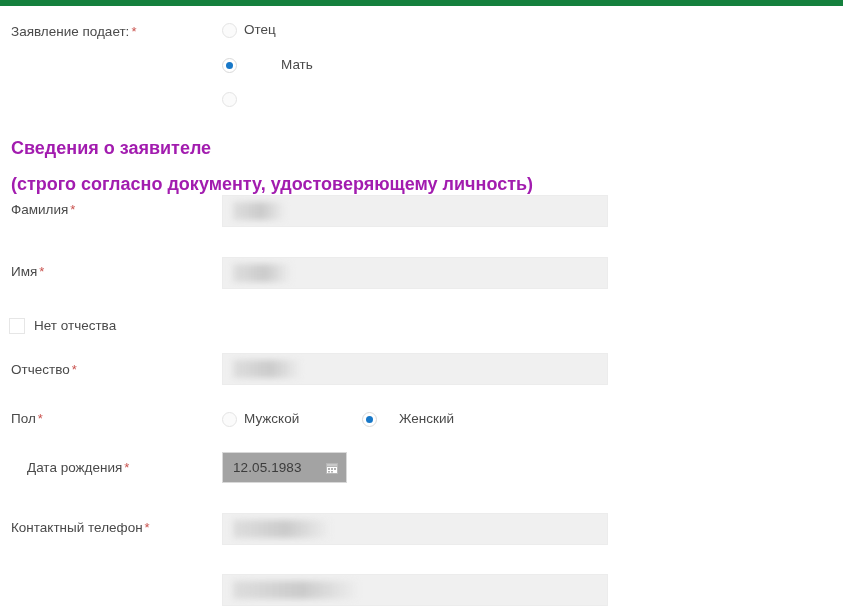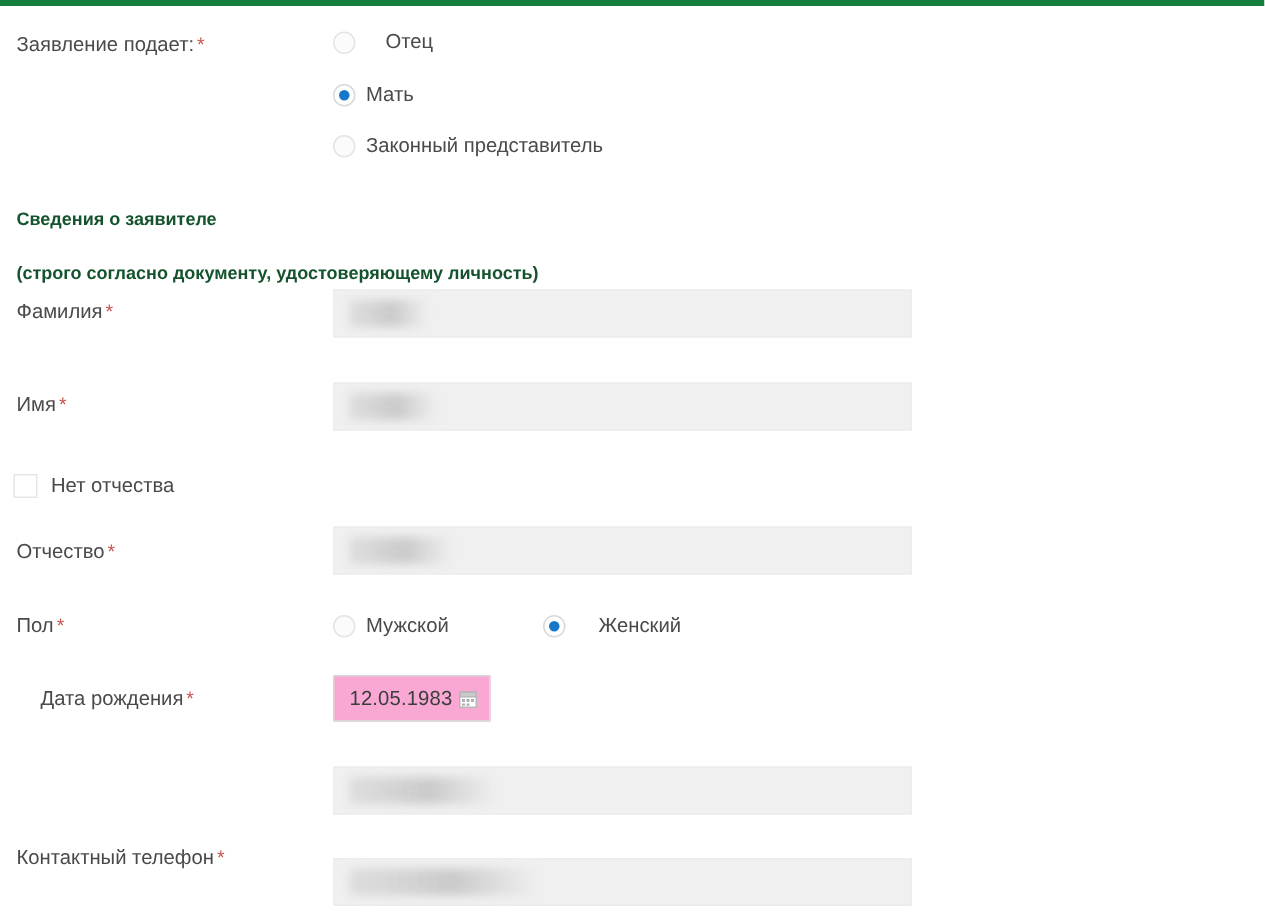--- a/index.html
+++ b/index.html
@@ -14,21 +14,21 @@
     overflow: hidden;
     font-family: "Liberation Sans", sans-serif;
     color: #3c3c3c;
     position: relative;
   }
   .page {
     position: relative;
     width: 843px;
     height: 613px;
     background: #ffffff;
-    border-top: 4px solid #15803d;
+    border-top: 6px solid #15803d;
     box-sizing: border-box;
   }
 
   
   .row {
     position: absolute;
     left: 0;
     width: 843px;
     height: 0;
   }
@@ -84,23 +84,23 @@
     line-height: 16px;
     color: #4a4a4a;
     white-space: nowrap;
   }
 
   
   .heading {
     position: absolute;
     left: 11px;
     font-weight: bold;
-    font-size: 12px;
+    font-size: 18px;
     line-height: 21px;
-    color: #14532d;
+    color: #a21caf;
     white-space: nowrap;
   }
 
   
   .field {
     position: absolute;
     left: 222px;
     width: 386px;
     height: 32px;
     background: #f0f0f0;
@@ -145,23 +145,23 @@
     font-size: 13.5px;
     line-height: 16px;
     color: #4a4a4a;
     white-space: nowrap;
   }
 
   
   .date-field {
     position: absolute;
     left: 222px;
-    width: 105px;
+    width: 125px;
     height: 31px;
-    background: #f9a8d4;
+    background: #a3a3a3;
     border: 1px solid #d8d8d8;
     box-sizing: border-box;
     display: flex;
     align-items: center;
   }
   .date-value {
     margin-left: 10px;
     font-size: 13.5px;
     color: #3c3c3c;
     letter-spacing: 0.1px;
@@ -179,33 +179,32 @@
 </style>
 </head>
 <body>
 
 <div class="page">
 
   <div class="row" style="top:18px;">
     <div class="label" style="top:0;"><span>Заявление подает:</span><span class="req">*</span></div>
   </div>
 
-  <div class="radio-opt" style="left:222px; top:15px;gap:13px;">
+  <div class="radio-opt" style="left:222px; top:15px;">
     <span class="radio"></span>
     <span class="radio-label">Отец</span>
   </div>
 
-  <div class="radio-opt" style="left:222px; top:50px;">
+  <div class="radio-opt" style="left:222px; top:50px;gap:37px;">
     <span class="radio checked"></span>
     <span class="radio-label">Мать</span>
   </div>
 
   <div class="radio-opt" style="left:222px; top:84px;">
     <span class="radio"></span>
-    <span class="radio-label">Законный представитель</span>
   </div>
 
   <div class="heading" style="top:132px;">Сведения о заявителе</div>
   <div class="heading" style="top:168px;">(строго согласно документу, удостоверяющему личность)</div>
 
   <div class="label" style="top:196px;"><span>Фамилия</span><span class="req">*</span></div>
   <div class="field" style="top:189px;">
     <span class="blur" style="left:10px; width:52px;"></span>
   </div>
 
@@ -245,21 +244,21 @@
         <rect x="0.5" y="1.5" width="11" height="3" fill="#c9c9c9" stroke="#b6b6b6" stroke-width="1"></rect>
         <rect x="2" y="6" width="2" height="2" fill="#b0b0b0"></rect>
         <rect x="5" y="6" width="2" height="2" fill="#b0b0b0"></rect>
         <rect x="8" y="6" width="2" height="2" fill="#b0b0b0"></rect>
         <rect x="2" y="9" width="2" height="1.5" fill="#b0b0b0"></rect>
         <rect x="5" y="9" width="2" height="1.5" fill="#b0b0b0"></rect>
       </svg>
     </span>
   </div>
 
-  <div class="label" style="top:514px;margin-top:46px;"><span>Контактный телефон</span><span class="req">*</span></div>
+  <div class="label" style="top:514px;"><span>Контактный телефон</span><span class="req">*</span></div>
   <div class="field" style="top:507px;">
     <span class="blur" style="left:10px; width:97px;"></span>
   </div>
 
   <div class="field" style="top:568px;">
     <span class="blur" style="left:10px; width:125px;"></span>
   </div>
 
 </div>
 

